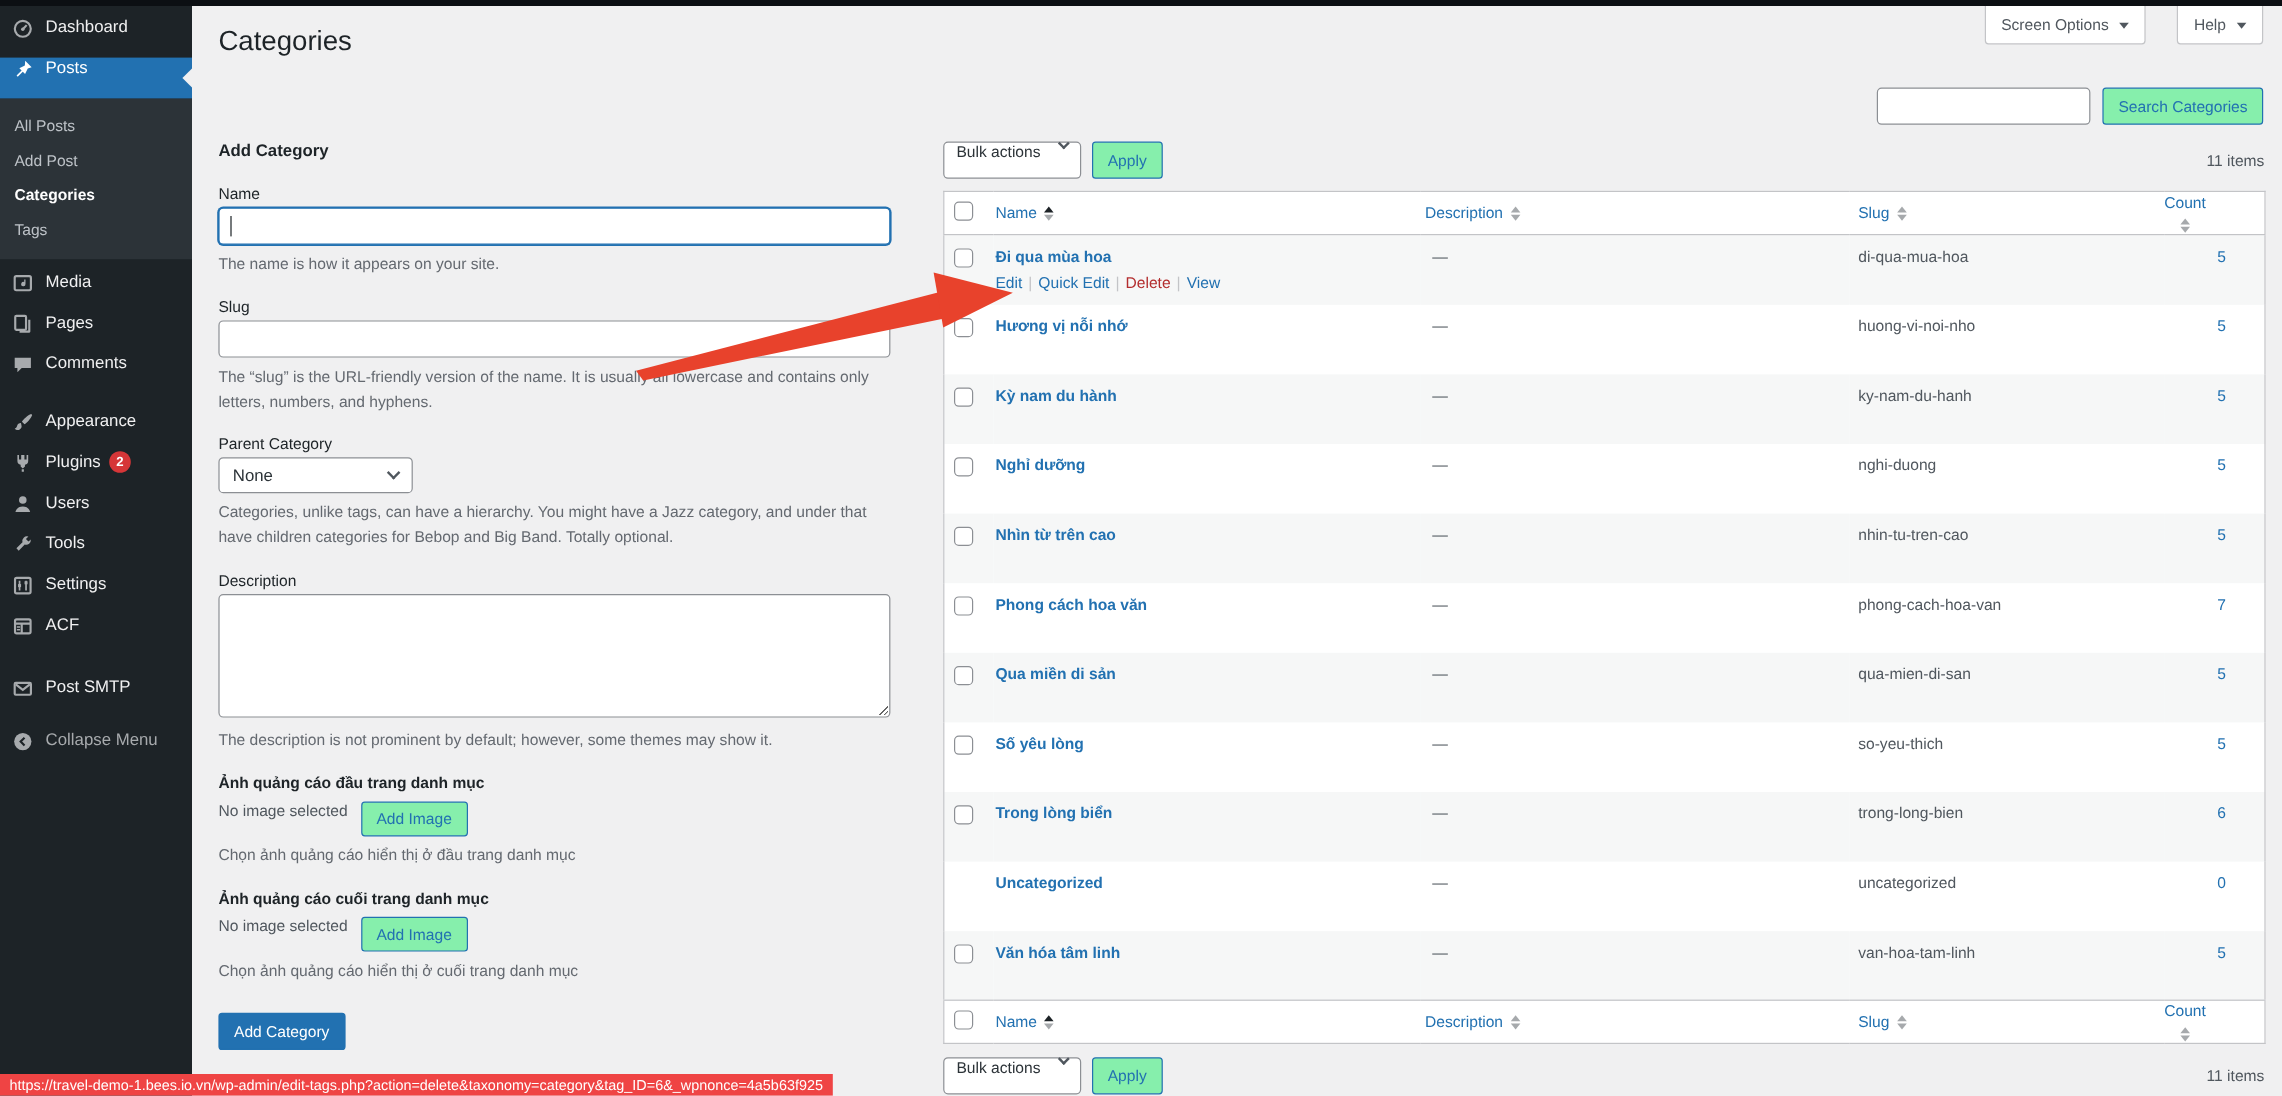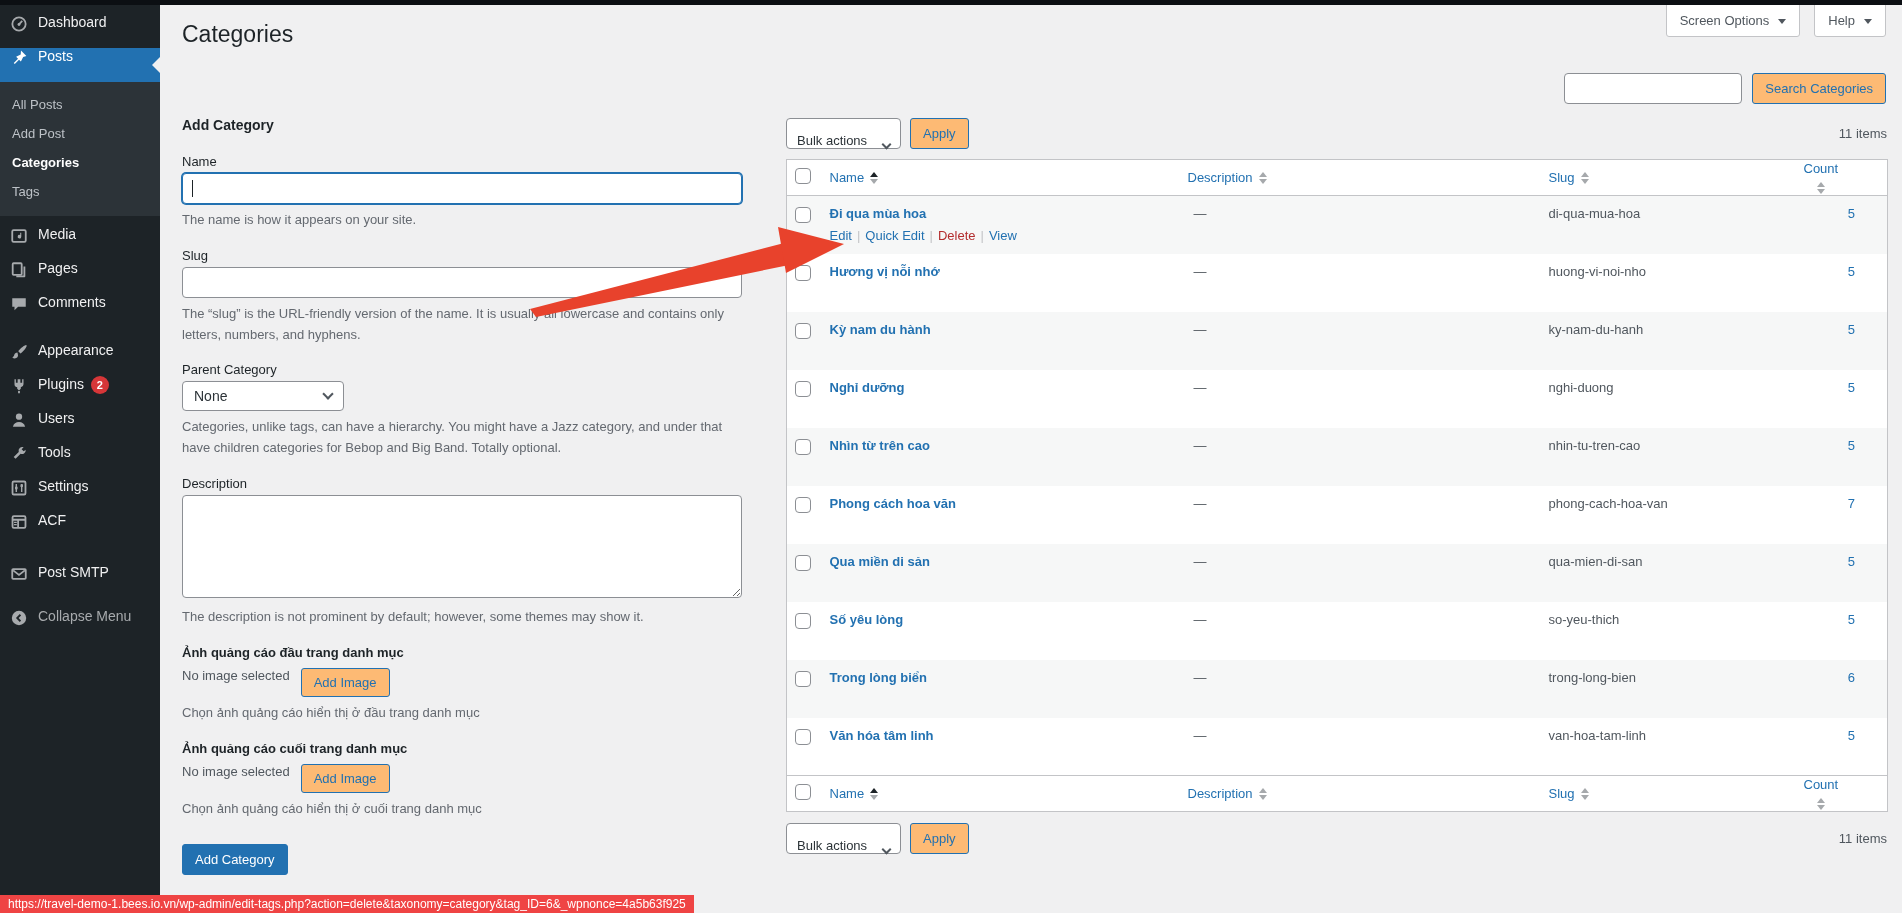--- a/index.html
+++ b/index.html
@@ -19,29 +19,29 @@
   .submenu-item{display:block;padding:7px 0 7px 12px;color:#bdc2c7;font-size:13px;cursor:pointer}
   .submenu-item.current{color:#fff;font-weight:700}
   .badge{display:inline-flex;align-items:center;justify-content:center;min-width:18px;height:18px;border-radius:9px;background:#d63638;color:#fff;font-size:11px;font-weight:700;margin-left:7px;padding:0 3px}
   .sb-gap10{height:10px}.sb-gap14{height:14px}.sb-gap18{height:18px}
   .collapse-item{color:#a7aaad}
 
   
   .page{position:absolute;left:160px;top:5px;right:0;bottom:0;background:#f0f0f1}
   .page-title{position:absolute;left:22px;top:16px;font-size:23px;font-weight:400;color:#1d2327}
 
-  .tabs{position:absolute;top:-1px;right:16px;display:flex;gap:14px;z-index:10}
+  .tabs{position:absolute;top:-1px;right:16px;display:flex;gap:26px;z-index:10}
   .tab{display:flex;align-items:center;gap:9px;background:#fff;border:1px solid #c3c4c7;
     padding:0 13px;height:33px;color:#50575e;font-size:13px;border-radius:0 0 3px 3px;cursor:pointer}
   .tri-dn{border:4px solid transparent;border-top:5px solid #50575e;margin-top:5px}
 
   .search-row{position:absolute;top:68px;right:16px;display:flex;gap:10px;align-items:center}
   .search-input{width:178px;height:31px;border:1px solid #8c8f94;border-radius:4px;background:#fff;padding:0 8px;font-size:14px;color:#2c3338}
   .btn{display:inline-flex;align-items:center;justify-content:center;height:31px;padding:0 12px;
-    background:#fdba74;border:1px solid #2271b1;border-radius:3px;color:#2271b1;font-size:13px;cursor:pointer;white-space:nowrap}
+    background:#86efac;border:1px solid #2271b1;border-radius:3px;color:#2271b1;font-size:13px;cursor:pointer;white-space:nowrap}
   .btn-primary{background:#2271b1;border-color:#2271b1;color:#fff}
 
   
   .form-col{position:absolute;left:22px;top:112px;width:560px}
   .form-h{font-size:14px;font-weight:700;color:#1d2327;margin-bottom:21px}
   .fgroup{margin-bottom:17px}
   .fl{display:block;font-size:13px;color:#1d2327;margin-bottom:4px}
   .fl-b{font-weight:700}
   .iwrap{position:relative}
   .ti{width:100%;height:31px;border:1px solid #8c8f94;border-radius:4px;background:#fff;padding:0 9px;font-size:14px;color:#2c3338;outline:none}
@@ -54,21 +54,21 @@
   .ta{width:100%;height:103px;border:1px solid #8c8f94;border-radius:4px;background:#fff;resize:both;font-family:inherit}
   .imgrow{display:flex;align-items:flex-start;gap:11px;margin:8px 0 2px}
   .noimg{color:#50575e}
   .btn-sm{height:29px}
 
   
   .table-col{position:absolute;left:626px;top:112px;width:1101px}
   .tablenav{display:flex;align-items:center;gap:9px;height:32px;margin-bottom:10px}
   .tablenav.bottom{margin-top:10px;margin-bottom:0}
   .items-count{margin-left:auto;color:#50575e;font-size:13px}
-  .bulksel{display:inline-flex;align-items:flex-end;gap:16px;height:31px;border:1px solid #8c8f94;border-radius:4px;background:#fff;padding:0 10px;font-size:13px;color:#2c3338;cursor:pointer}
+  .bulksel{display:inline-flex;align-items:flex-start;gap:16px;height:31px;border:1px solid #8c8f94;border-radius:4px;background:#fff;padding:0 10px;font-size:13px;color:#2c3338;cursor:pointer}
   .bulksel .chev{width:7px;height:7px;margin-top:-3px}
 
   table.list{width:100%;border-collapse:collapse;background:#fff;border:1px solid #c3c4c7;table-layout:fixed}
   .list th{height:36px;text-align:left;vertical-align:middle;font-weight:400}
   .list thead th{border-bottom:1px solid #c3c4c7}
   .list tfoot th{border-top:1px solid #c3c4c7}
   .hlink{color:#2271b1;font-size:13px;display:inline-flex;align-items:center;gap:6px;cursor:pointer}
   .sortpair{display:inline-flex;flex-direction:column;gap:2px}
   .s-up{border-left:4px solid transparent;border-right:4px solid transparent;border-bottom:5px solid #a6a9ac}
   .s-dn{border-left:4px solid transparent;border-right:4px solid transparent;border-top:5px solid #a6a9ac}
@@ -444,20 +444,27 @@
           <td class="cell-count"><a class="cnt">5</a></td>
         </tr>
         <tr>
           <td class="cell-cb"><span class="cb"></span></td>
           <td class="cell-name"><a class="nm">Trong lòng biển</a></td>
           <td class="cell-desc">—</td>
           <td class="cell-slug">trong-long-bien</td>
           <td class="cell-count"><a class="cnt">6</a></td>
         </tr>
         <tr>
+          <td class="cell-cb"></td>
+          <td class="cell-name"><a class="nm">Uncategorized</a></td>
+          <td class="cell-desc">—</td>
+          <td class="cell-slug">uncategorized</td>
+          <td class="cell-count"><a class="cnt">0</a></td>
+        </tr>
+        <tr>
           <td class="cell-cb"><span class="cb"></span></td>
           <td class="cell-name"><a class="nm">Văn hóa tâm linh</a></td>
           <td class="cell-desc">—</td>
           <td class="cell-slug">van-hoa-tam-linh</td>
           <td class="cell-count"><a class="cnt">5</a></td>
         </tr>
       </tbody>
       <tfoot>
         <tr>
           <th class="th-cb"><span class="cb"></span></th>

